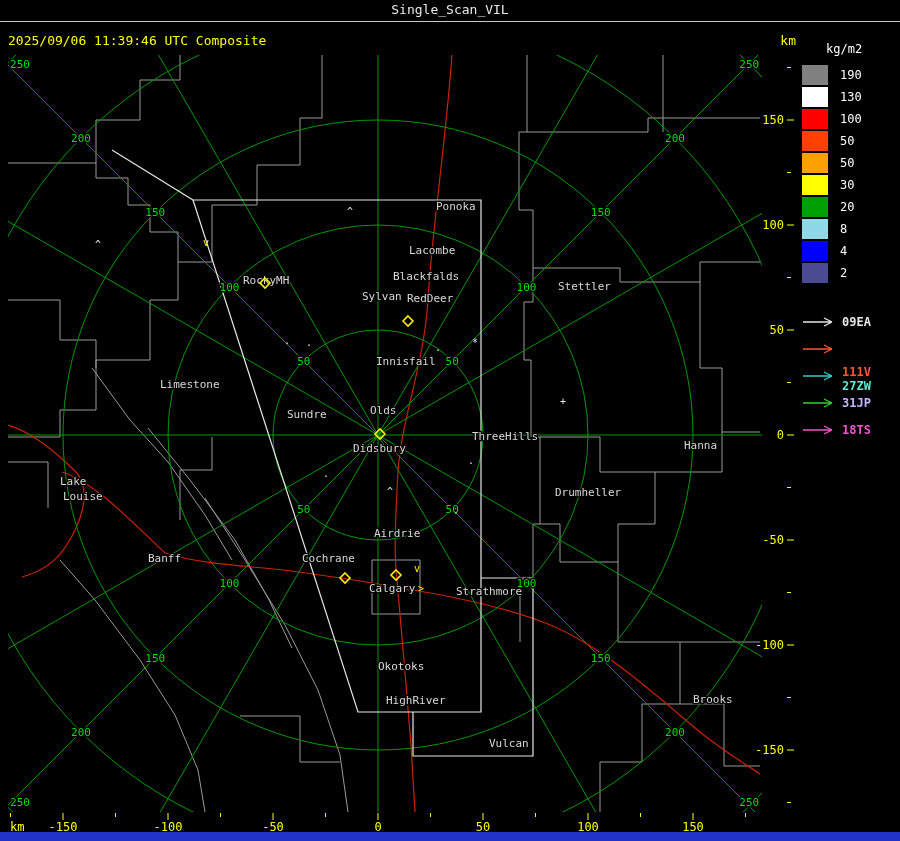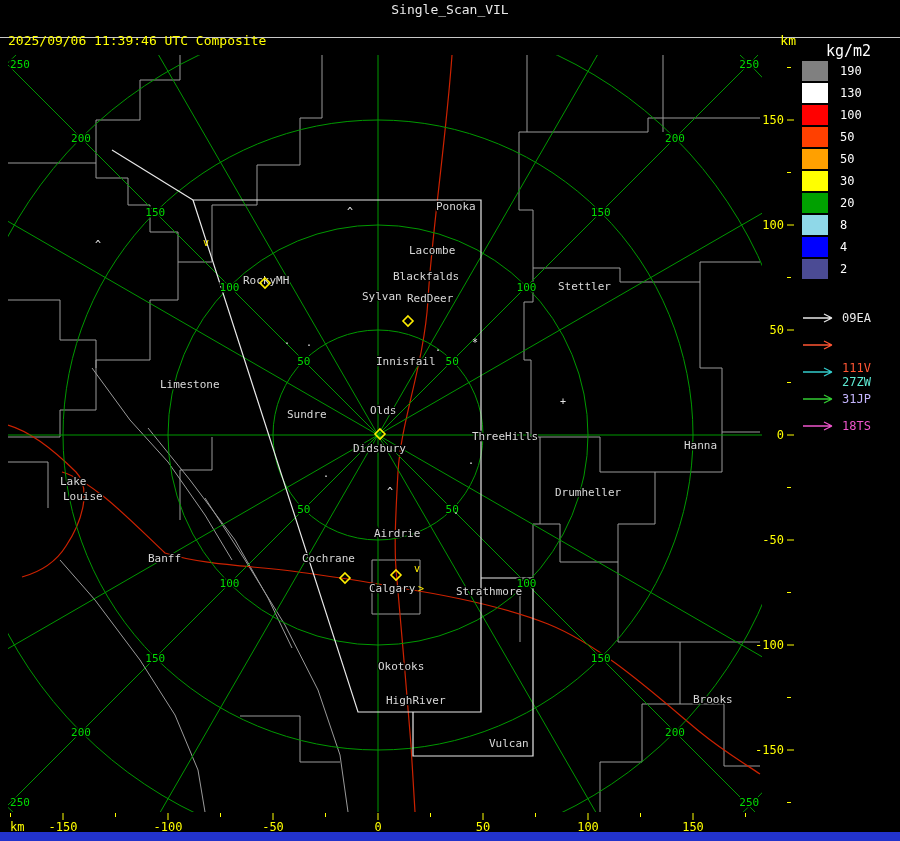--- a/index.html
+++ b/index.html
@@ -1,45 +1,45 @@
 <!DOCTYPE html>
 <html style="--background: #000000; --grid: #009900; --grid_label: #00dd00; --county: #9a9a9a; --road: #cc2200; --coverage: #e8e8e8; --axis: #ffff00; --town: #d9d9d9; --site: #ffee00; --status_bar: #2233cc;"><head>
 <meta charset="utf-8">
 <style>
   * { margin:0; padding:0; box-sizing:border-box; }
   html,body { background:#000; }
   body { width:900px; height:841px; overflow:hidden; }
   .screen { position:relative; width:900px; height:841px; background:var(--background,#000);
             font-family:"DejaVu Sans Mono", monospace; }
-  .titlebar { position:absolute; top:0; left:0; width:100%; height:38px;
+  .titlebar { position:absolute; top:0; left:0; width:100%; height:22px;
               border-bottom:1px solid #c8c8c8; color:#e8e8e8; font-size:13px;
               text-align:center; line-height:20px; }
   .timestamp { position:absolute; top:33px; left:8px; color:var(--axis,#ffff00); font-size:13px; }
   .yunit { position:absolute; top:33px; left:758px; width:38px; text-align:right;
            color:var(--axis,#ffff00); font-size:13px; }
   svg#map { position:absolute; top:0; left:0; }
   .ring   { stroke:var(--grid,#009900); fill:none; stroke-width:1; }
   .rlabel { fill:var(--grid_label,#00dd00); font:11px "DejaVu Sans Mono",monospace;
             text-anchor:middle; paint-order:stroke; stroke:#000; stroke-width:3px; }
   .county { stroke:var(--county,#9a9a9a); fill:none; stroke-width:1; }
   .road   { stroke:var(--road,#cc2200); fill:none; stroke-width:1.2; }
   .coverage { stroke:var(--coverage,#e8e8e8); fill:none; stroke-width:1.2; }
   .town   { fill:var(--town,#d9d9d9); font:11px "DejaVu Sans Mono",monospace;
             paint-order:stroke; stroke:#000; stroke-width:2.5px; }
   .site   { stroke:var(--site,#ffee00); fill:none; stroke-width:1.6; }
   .glyph  { font:10px "DejaVu Sans Mono",monospace; }
   .ax     { fill:var(--axis,#ffff00); font:12px "DejaVu Sans Mono",monospace; }
   .tick   { stroke:var(--axis,#ffff00); stroke-width:1; }
   .legend { position:absolute; left:802px; top:42px; width:96px; color:#fff; }
-  .legend-title { font-size:15px; padding-left:24px; }
+  .legend-title { font-size:12px; padding-left:24px; margin-bottom:8px; }
   .lvl { display:flex; align-items:center; height:22px; }
   .swatch { display:inline-block; width:26px; height:20px; }
   .lvl-label { margin-left:12px; font-size:12px; }
   #tracks { margin-top:24px; }
-  .trk { display:flex; align-items:center; height:27px; }
+  .trk { display:flex; align-items:center; height:27px;font-weight:bold; }
   .trk-label { margin-left:4px; font-size:12px; }
   .statusbar { position:absolute; left:0; bottom:0; width:100%; height:9px;
                background:var(--status_bar,#2233cc); }
 </style>
 </head>
 <body>
 
 <div class="screen">
 
   <div class="titlebar">

